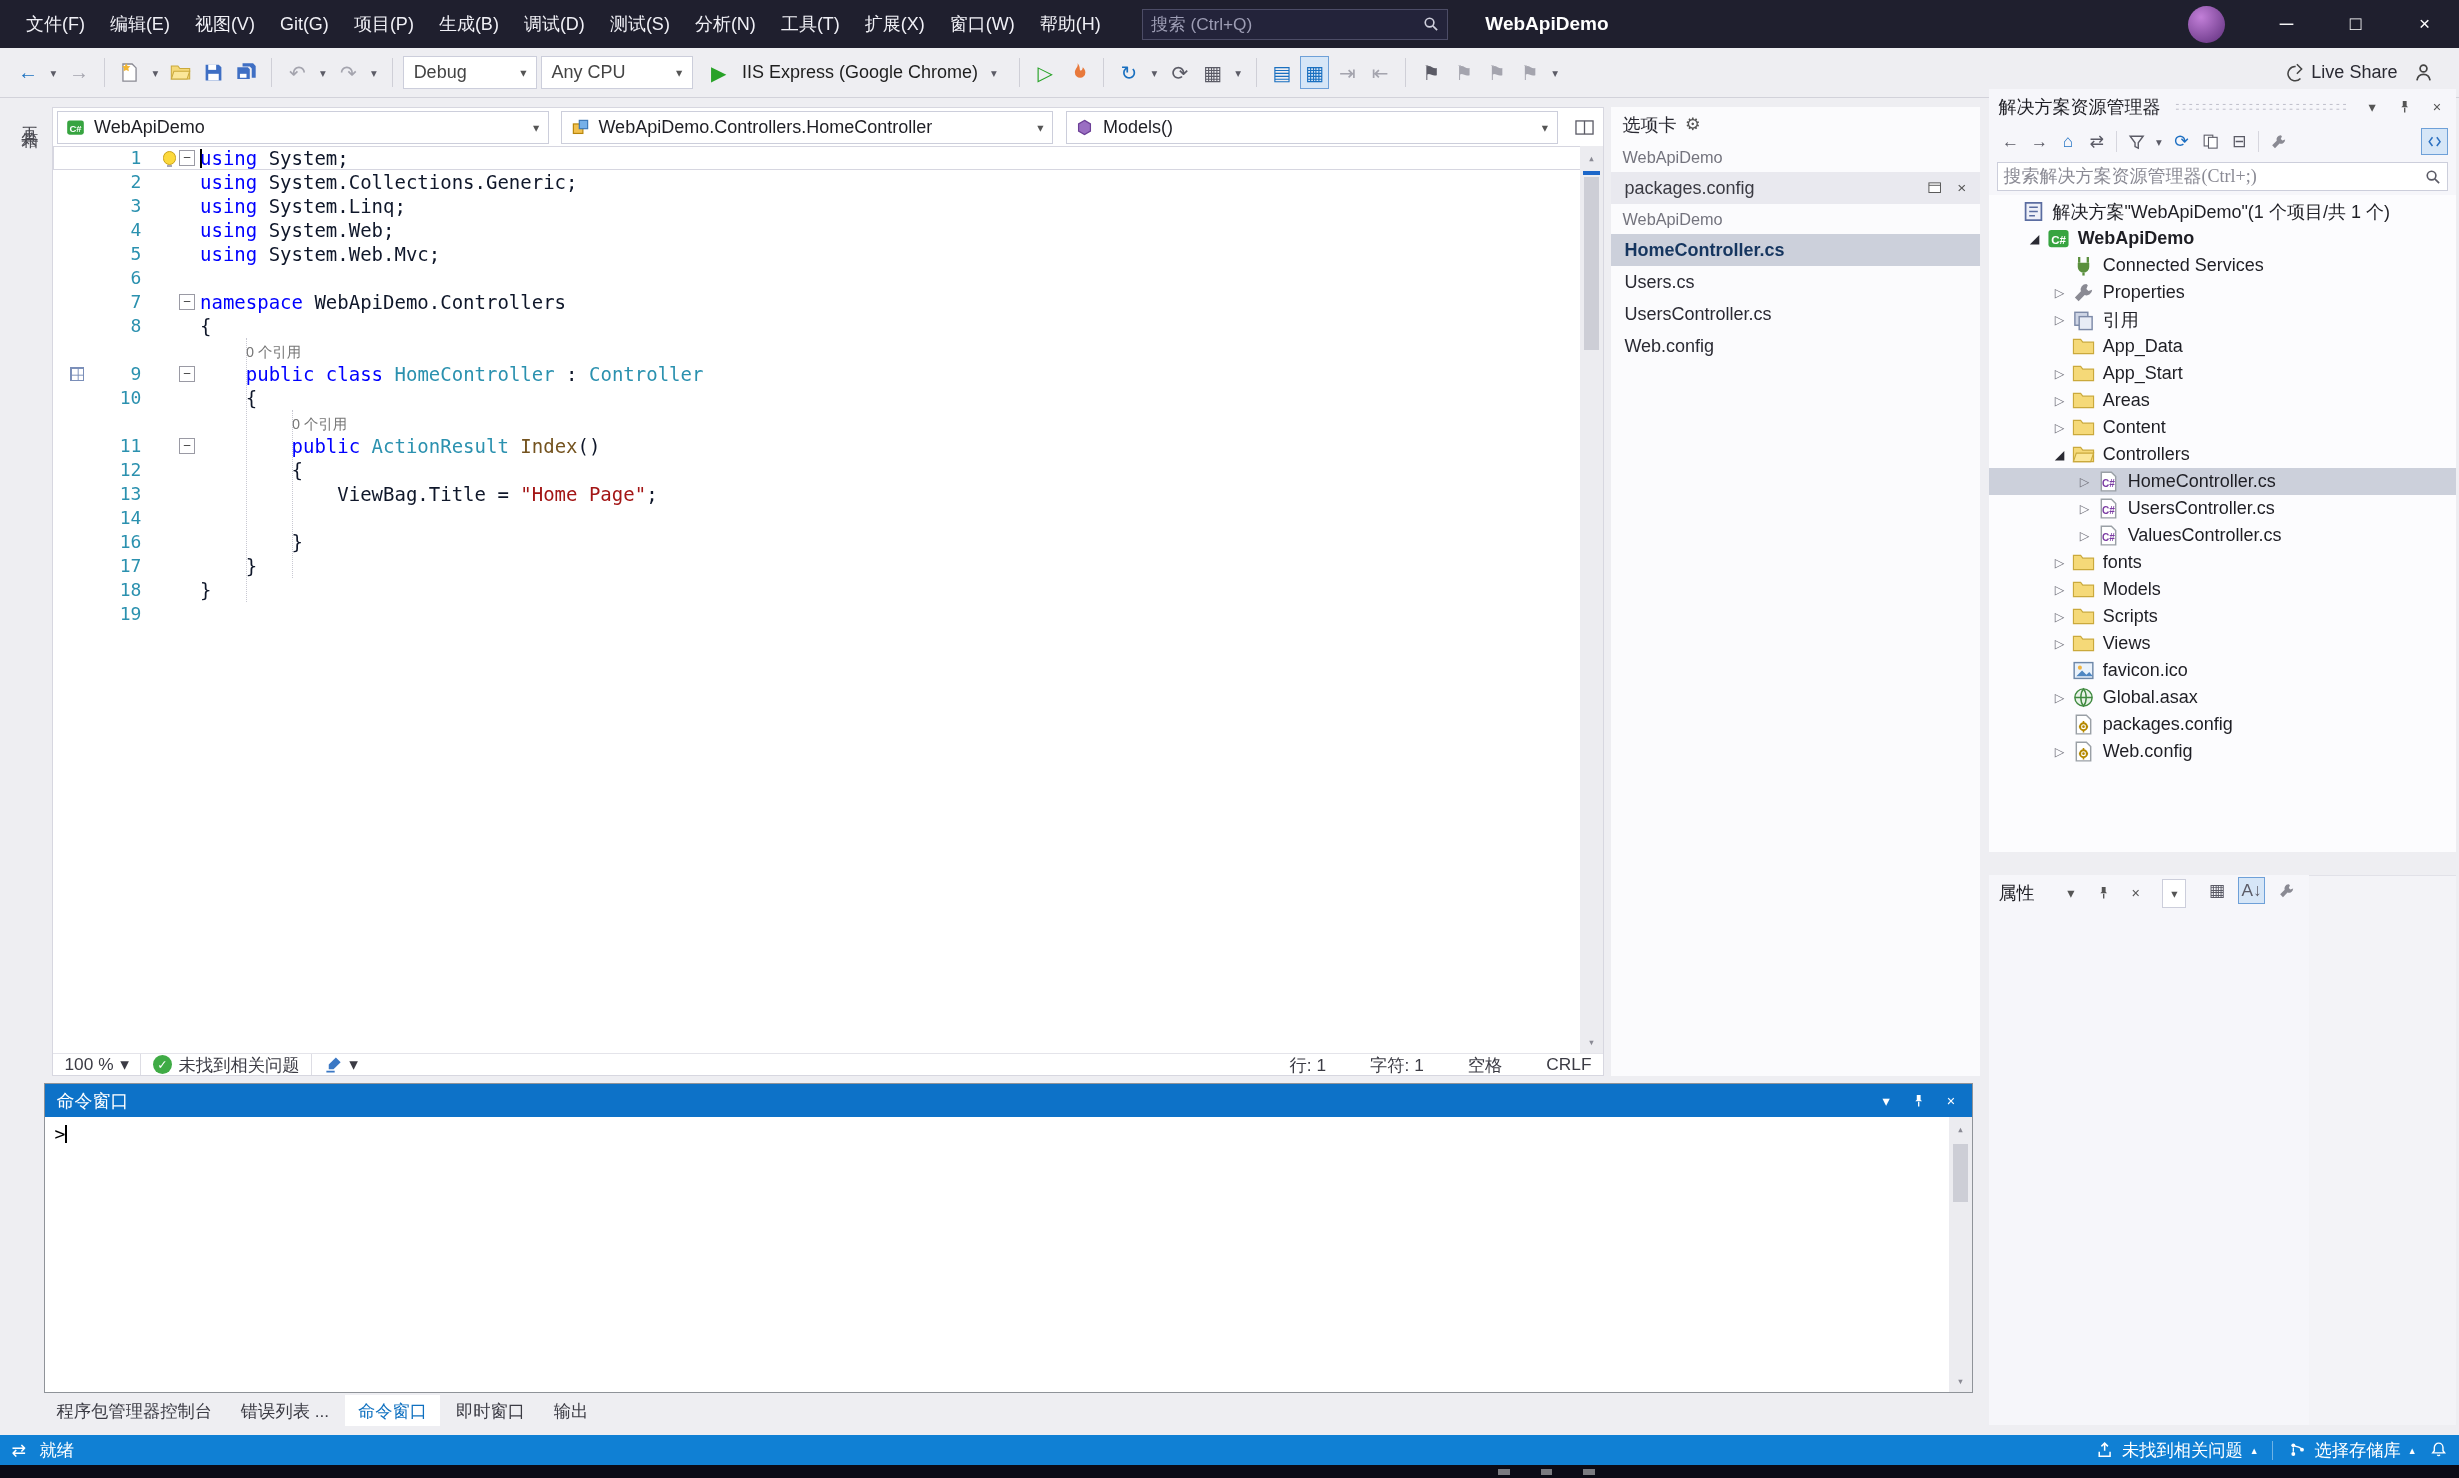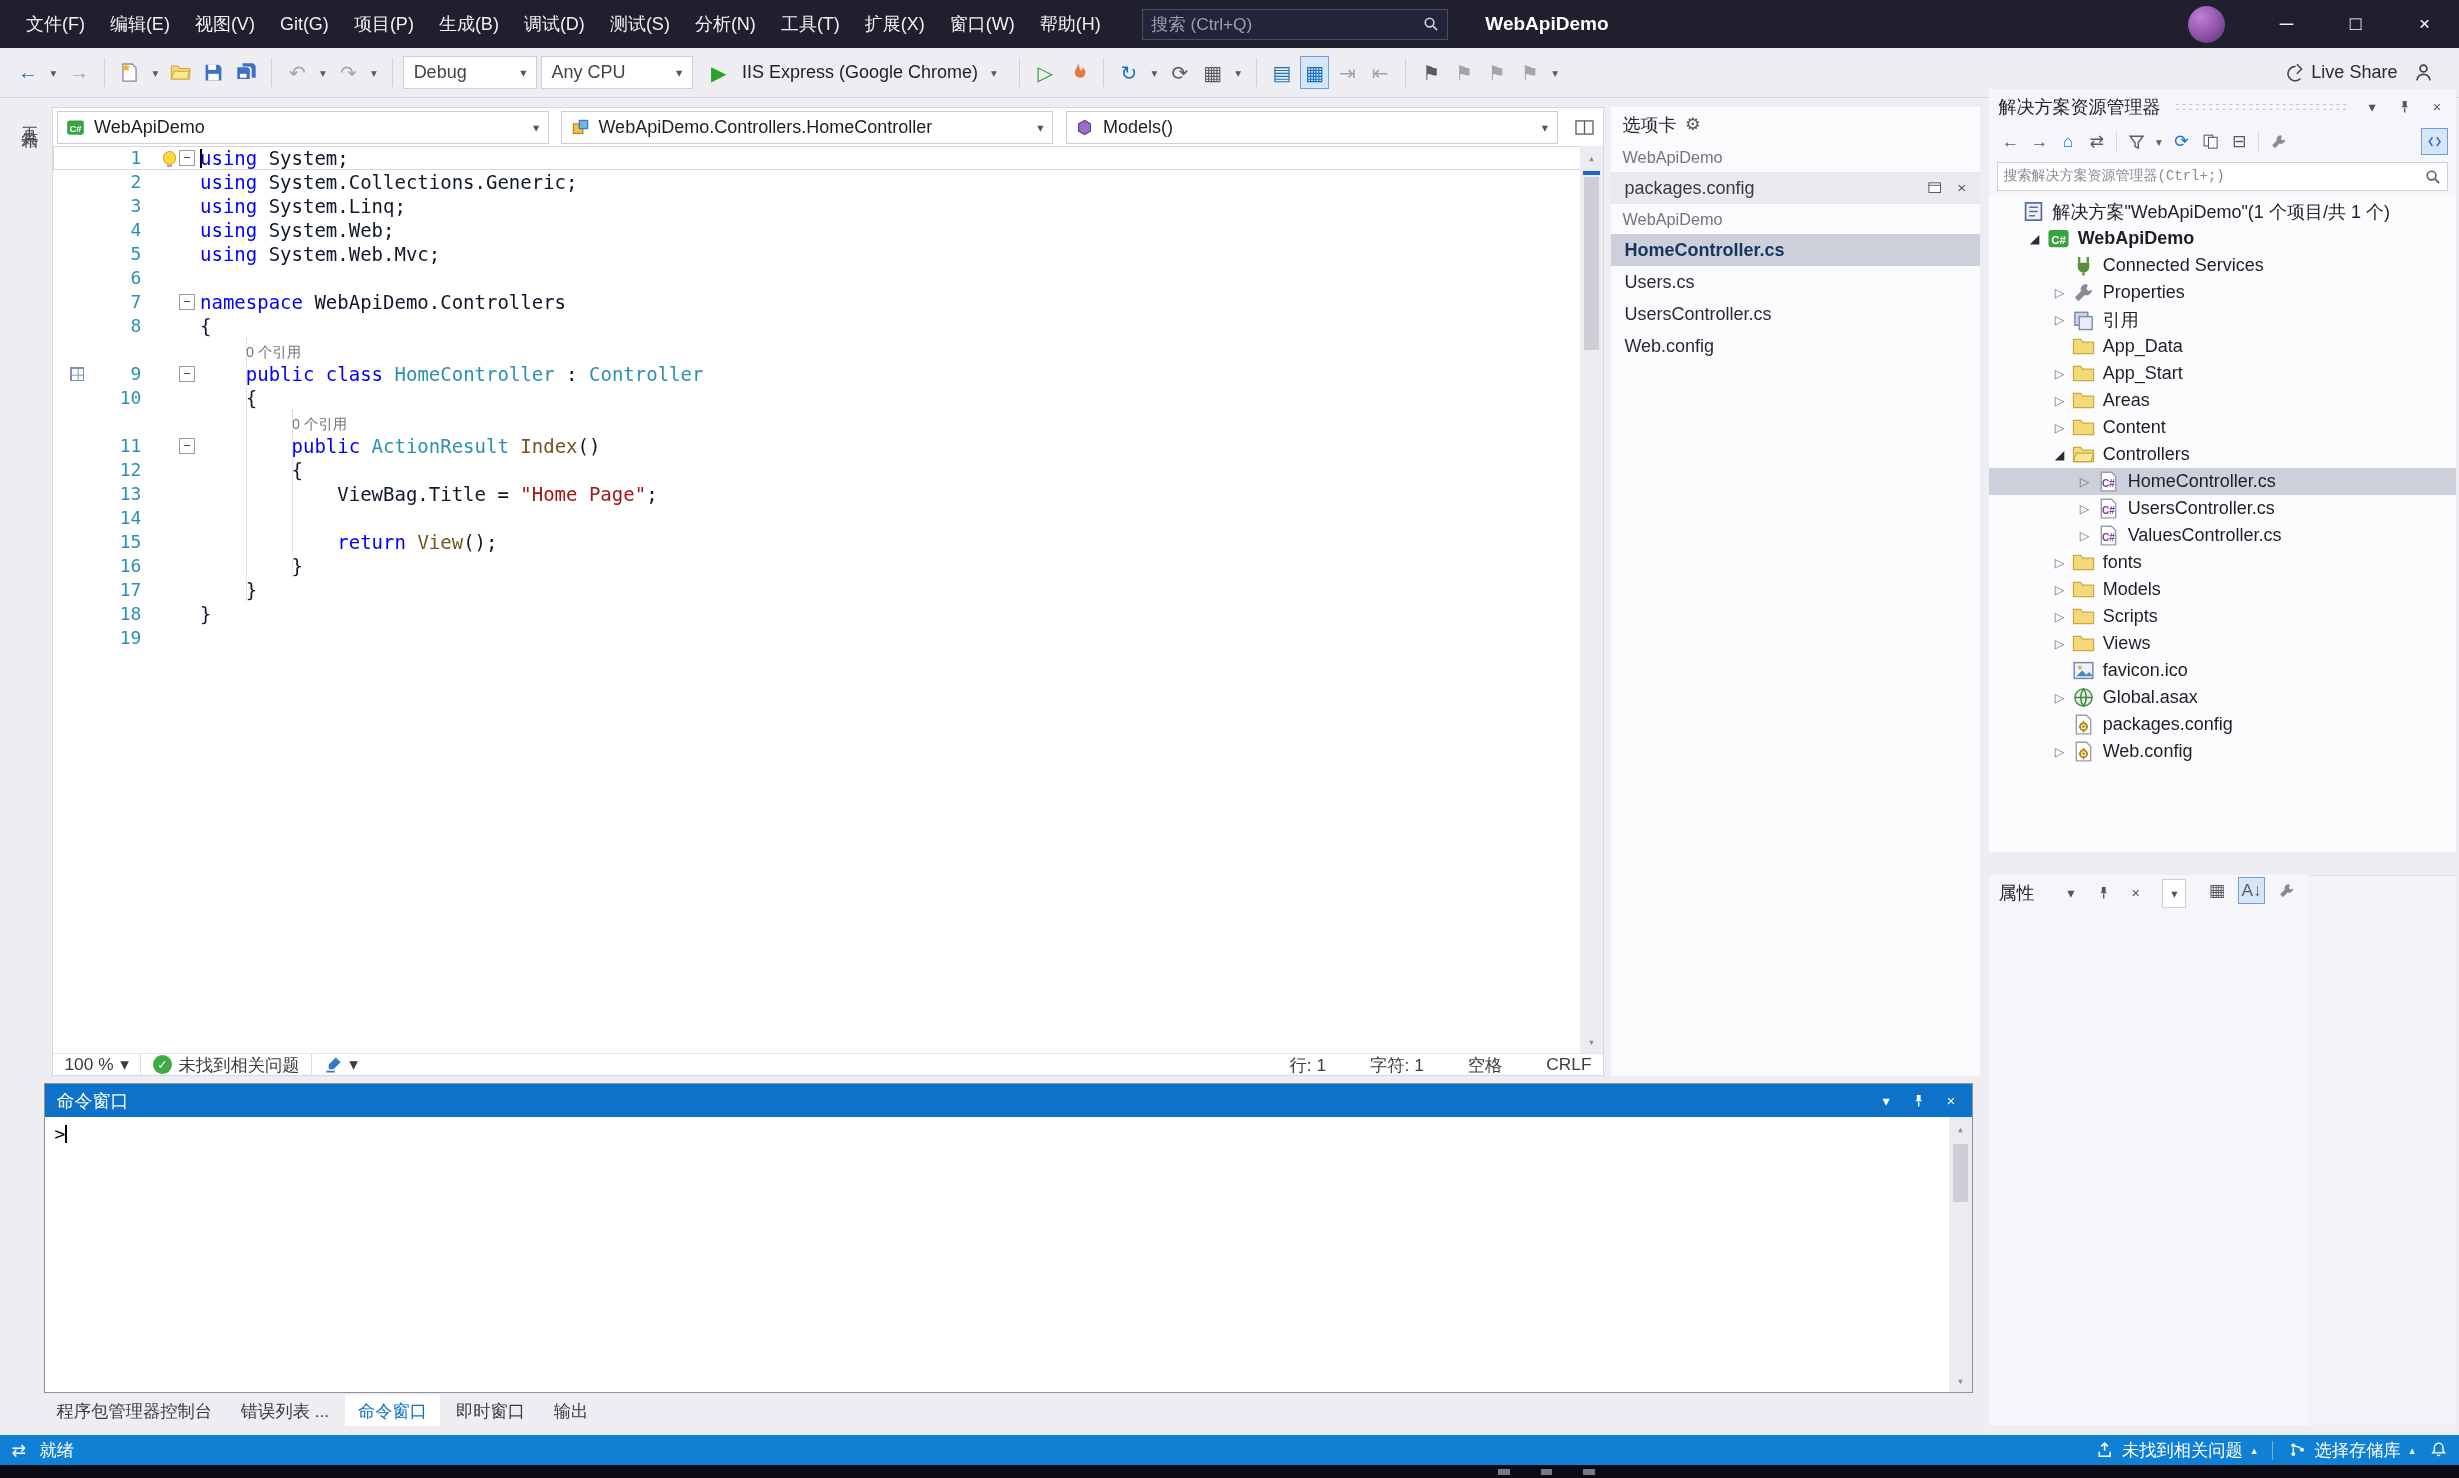--- a/index.html
+++ b/index.html
@@ -95,21 +95,21 @@
 .pt-ico{width:19px;height:19px;display:flex;align-items:center;justify-content:center;font-size:14.4px}
 .pt-ico svg{width:15.4px;height:15.4px}
 #solution-explorer{position:absolute;left:1989px;top:89px;width:467px;height:763px;background:#f6f6fa;display:flex;flex-direction:column}
 #se-toolbar{height:35px;display:flex;align-items:center;gap:1.9px;padding:0 7.7px;color:#5b5b66;flex:none}
 .se-ico{min-width:27px;height:27px;display:flex;align-items:center;justify-content:center;font-size:17.3px}
 .se-ico svg{width:17.3px;height:17.3px}
 .se-ico.blue{color:#1d6fc2}
 .se-ico.last{margin-left:auto}
 .se-sep{width:1px;height:21px;background:#d6d6de;margin:0 3.8px}
 #se-search{margin:2.9px 7.7px 3.8px;height:29px;background:#fff;border:1px solid #cccedb;display:flex;align-items:center;padding:0 5.8px;flex:none}
-#se-search input{flex:1;border:0;outline:0;font-size:14px;font-family:Liberation Mono, monospace;color:#0c4a6e;min-width:0;background:transparent}
+#se-search input{flex:1;border:0;outline:0;font-size:18px;font-family:Liberation Serif, serif;color:#0c4a6e;min-width:0;background:transparent}
 #se-search input::placeholder{color:#8a8a94}
 #se-tree{flex:1;background:#fcfcfe;overflow:hidden;padding-top:3.8px;font-size:18px}
 .trow{height:27px;display:flex;align-items:center;color:#1e1e24;white-space:nowrap;overflow:hidden}
 .trow.sel{background:var(--selection_bg,#ccd0db)}
 .exp{width:25px;text-align:center;font-size:12.5px;color:#72727c;flex:none}
 .exp.open{color:#2a2a33}
 .fic{width:23px;height:23px;margin-right:7.7px;flex:none}
 .fic svg{width:23px;height:23px}
 .tlabel.bold{font-weight:bold}
 #properties-panel{position:absolute;left:1989px;top:875px;width:467px;height:550px;background:#f6f6fa;display:flex;flex-direction:row}
@@ -326,21 +326,20 @@
           <div class="crow"><span class="gmargin"></span><span class="lnum">7</span><span class="fmargin"><span class="foldbox">−</span></span><span class="ctext"><span class="tk">namespace</span><span class="tp"> WebApiDemo.Controllers</span></span></div>
           <div class="crow"><span class="gmargin"></span><span class="lnum">8</span><span class="fmargin"></span><span class="ctext"><span class="tp">{</span></span></div>
           <div class="crow lensrow"><span class="gmargin"></span><span class="lnum"></span><span class="fmargin"></span><span class="ctext"><span class="lens" style="padding-left: 46px;">0 个引用</span></span></div>
           <div class="crow"><span class="gmargin"><span class="mgrid"></span></span><span class="lnum">9</span><span class="fmargin"><span class="foldbox">−</span></span><span class="ctext"><span class="tp">    </span><span class="tk">public</span><span class="tp"> </span><span class="tk">class</span><span class="tp"> </span><span class="tt">HomeController</span><span class="tp"> : </span><span class="tt">Controller</span></span></div>
           <div class="crow"><span class="gmargin"></span><span class="lnum">10</span><span class="fmargin"></span><span class="ctext"><span class="tp">    {</span></span></div>
           <div class="crow lensrow"><span class="gmargin"></span><span class="lnum"></span><span class="fmargin"></span><span class="ctext"><span class="lens" style="padding-left: 92px;">0 个引用</span></span></div>
           <div class="crow"><span class="gmargin"></span><span class="lnum">11</span><span class="fmargin"><span class="foldbox">−</span></span><span class="ctext"><span class="tp">        </span><span class="tk">public</span><span class="tp"> </span><span class="tt">ActionResult</span><span class="tp"> </span><span class="tm">Index</span><span class="tp">()</span></span></div>
           <div class="crow"><span class="gmargin"></span><span class="lnum">12</span><span class="fmargin"></span><span class="ctext"><span class="tp">        {</span></span></div>
           <div class="crow"><span class="gmargin"></span><span class="lnum">13</span><span class="fmargin"></span><span class="ctext"><span class="tp">            ViewBag.Title = </span><span class="ts">"Home Page"</span><span class="tp">;</span></span></div>
           <div class="crow"><span class="gmargin"></span><span class="lnum">14</span><span class="fmargin"></span><span class="ctext"></span></div>
-          <div class="crow"><span class="gmargin"></span><span class="lnum">15</span><span class="fmargin"></span><span class="ctext"><span class="tp">            </span><span class="tk">return</span><span class="tp"> </span><span class="tm">View</span><span class="tp">();</span></span></div>
           <div class="crow"><span class="gmargin"></span><span class="lnum">16</span><span class="fmargin"></span><span class="ctext"><span class="tp">        }</span></span></div>
           <div class="crow"><span class="gmargin"></span><span class="lnum">17</span><span class="fmargin"></span><span class="ctext"><span class="tp">    }</span></span></div>
           <div class="crow"><span class="gmargin"></span><span class="lnum">18</span><span class="fmargin"></span><span class="ctext"><span class="tp">}</span></span></div>
           <div class="crow"><span class="gmargin"></span><span class="lnum">19</span><span class="fmargin"></span><span class="ctext"></span></div>
           <div class="iguide" style="left: 193px; top: 192px; height: 264px;"></div>
           <div class="iguide" style="left: 239px; top: 264px; height: 168px;"></div>
         </div>
       <div id="editor-scrollbar">
         <span class="sb-arrow">▴</span>
         <span class="sb-mark"></span>

